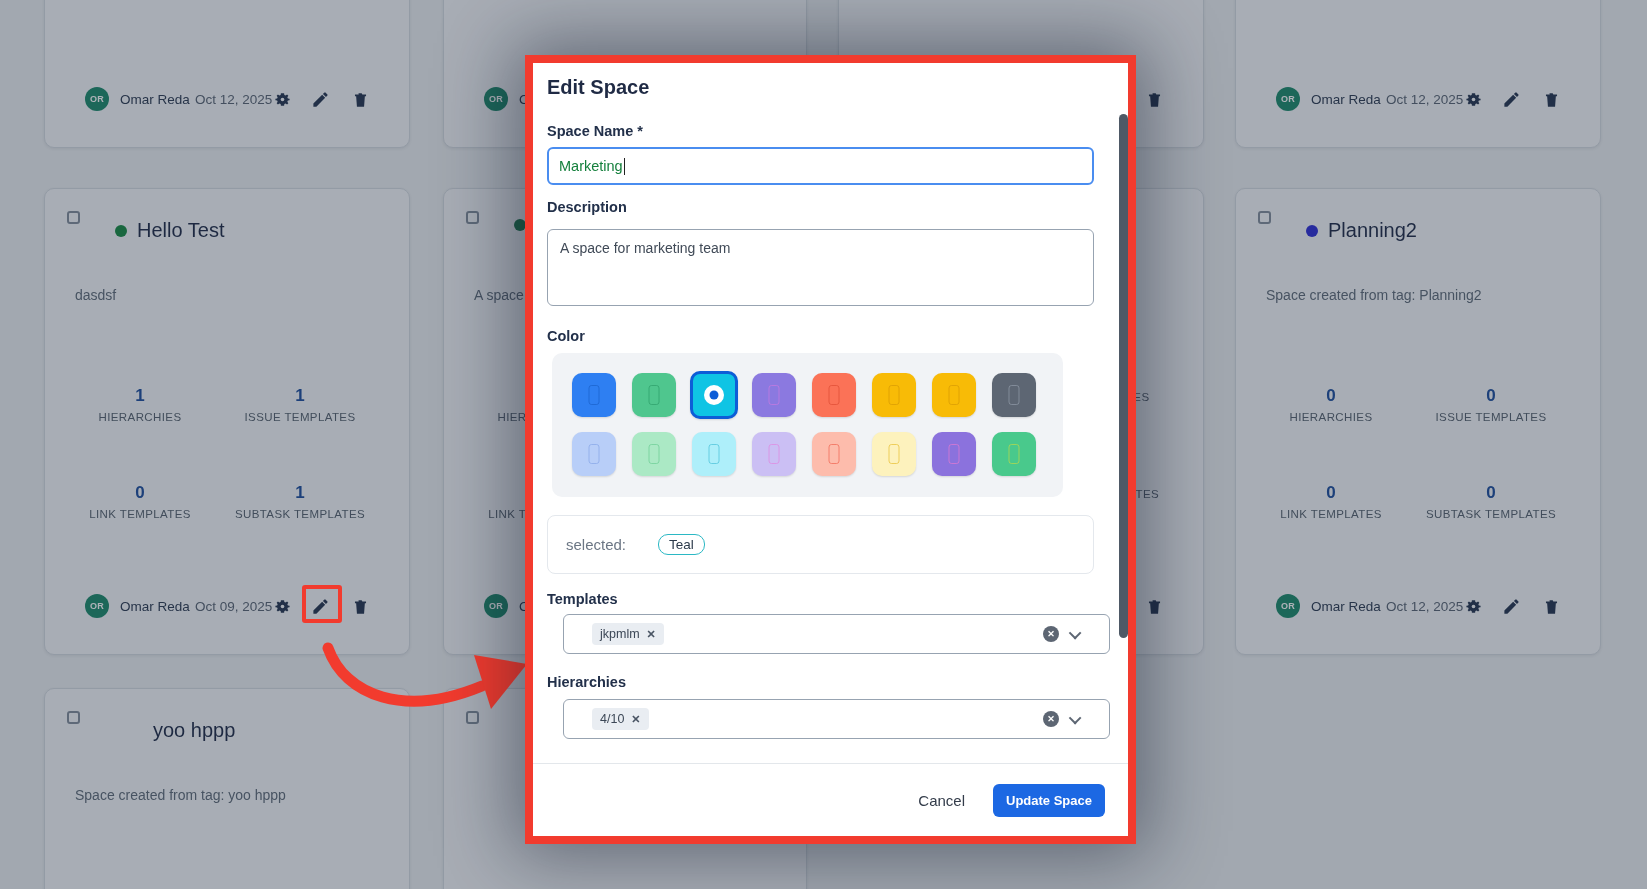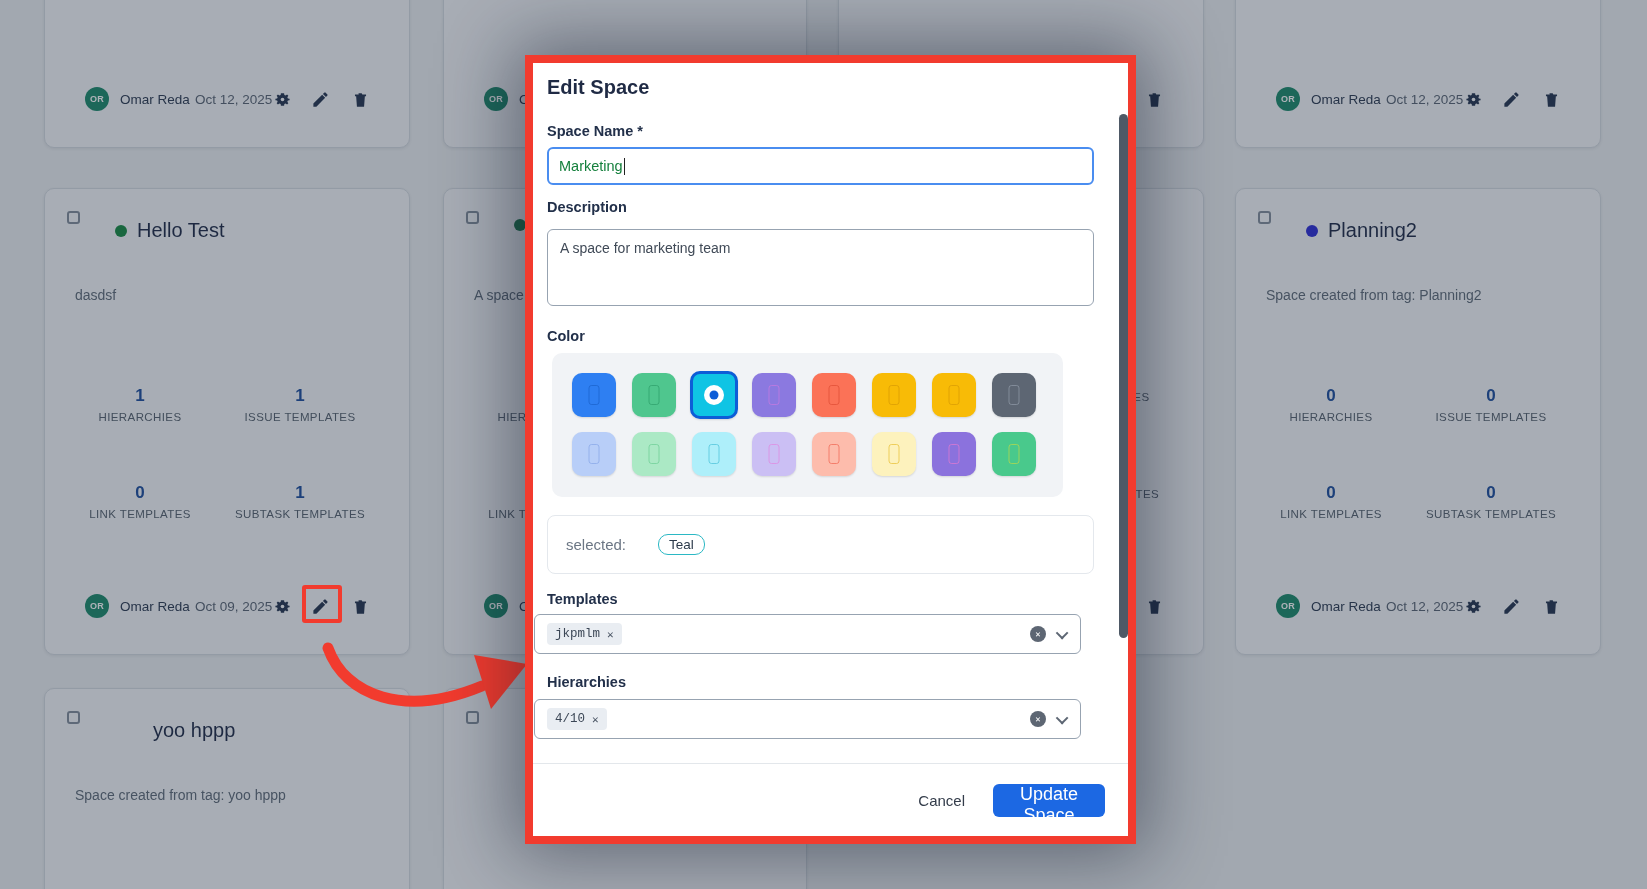--- a/index.html
+++ b/index.html
@@ -66,37 +66,37 @@
   .sw.selected .ring { position:absolute; left:50%; top:50%; width:20px; height:20px; transform:translate(-50%,-50%);
                        background:#fff; border-radius:50%; }
   .sw.selected .ring::after { content:""; position:absolute; left:50%; top:50%; width:9px; height:9px;
                               transform:translate(-50%,-50%); background:#0d5dd7; border-radius:50%; }
   .selected-panel { position:absolute; left:14px; top:452px; width:547px; height:59px;
                     border:1px solid #e4e8ed; border-radius:8px; background:#fff;
                     display:flex; align-items:center; padding-left:18px; gap:32px; }
   .selected-label { font-size:15px; color:#6b7684; }
   .selected-chip { border:1.5px solid #2bb8c4; border-radius:10px; padding:2px 10px;
                    font-size:13.5px; color:#2b3a4a; background:#fff; }
-  .m-select { position:absolute; left:1px; width:547px; height:40px; border:1px solid #97a3b1;
-              border-radius:6px; background:#fff; display:flex; align-items:center; padding:0 12px;font-family:Liberation Mono, monospace; }
+  .m-select { position:absolute; left:30px; width:547px; height:40px; border:1px solid #97a3b1;
+              border-radius:6px; background:#fff; display:flex; align-items:center; padding:0 28px; }
   .sel-templates { top:551px; } .sel-hier { top:636px; }
   .tag { background:#e9edf2; border-radius:4px; padding:4px 8px; font-size:12.5px; color:#3c4756;
          display:flex; align-items:center; gap:7px; }
   .tag .tag-x { font-size:11px; font-weight:700; color:#4a5564; cursor:pointer; }
   .sel-right { margin-left:auto; display:flex; align-items:center; gap:13px; }
   .clear-ic { width:16px; height:16px; border-radius:50%; background:#5d6673; color:#fff;
               font-size:9px; font-weight:700; display:flex; align-items:center; justify-content:center; cursor:pointer; }
   .chev { width:9px; height:9px; border-left:2px solid #5d6673; border-bottom:2px solid #5d6673;
           transform:rotate(-45deg) translateY(-2px); cursor:pointer; }
   .m-footer { position:absolute; left:0; right:0; top:700px; bottom:0; border-top:1px solid #e3e7eb;
               display:flex; align-items:center; justify-content:flex-end; gap:28px; padding-right:23px; }
   .btn-cancel { background:none; border:none; font-size:15px; color:#333c4a; cursor:pointer;
                 font-family:"Liberation Sans", sans-serif; }
   .btn-update { background:#1c68e3; color:#fff; border:none; border-radius:6px; width:112px; height:33px;
-                font-size:18px; font-weight:400; cursor:pointer; font-family:"Liberation Sans", sans-serif; }
+                font-size:13px; font-weight:700; cursor:pointer; font-family:"Liberation Sans", sans-serif; }
   .m-scrollbar { position:absolute; right:0; top:51px; width:9px; height:524px; background:#4e5966; border-radius:5px; }
 </style>
 </head>
 <body>
 
 <div class="stage">
 
   <div class="bg-layer">
 
     <div class="card" style="left:44px; top:-319px;">

